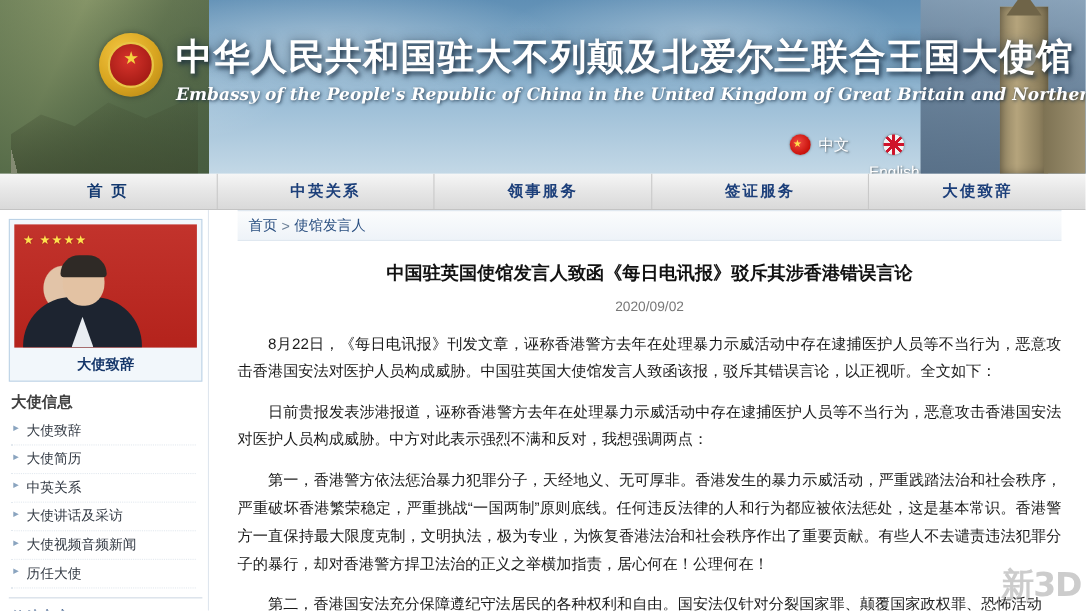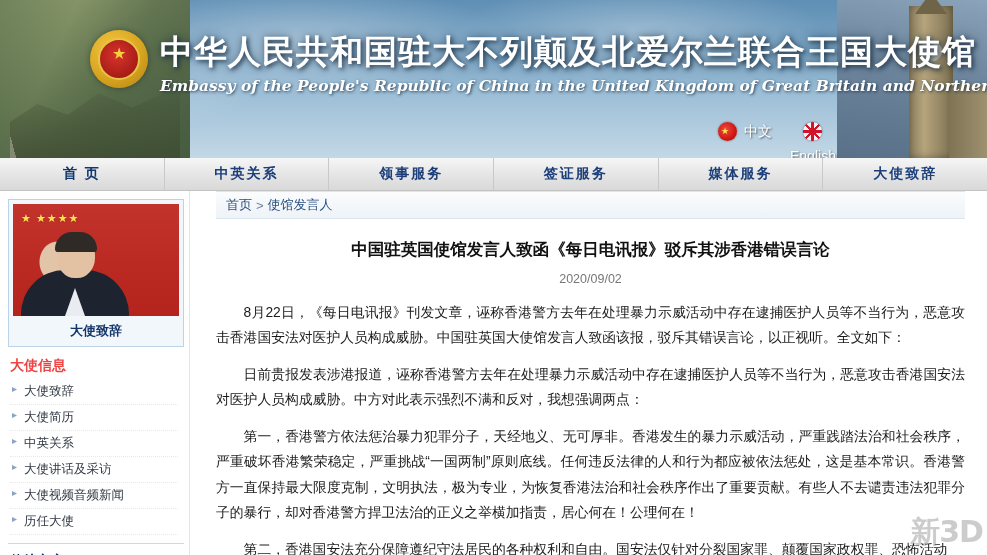--- a/index.html
+++ b/index.html
@@ -305,21 +305,21 @@
     font-size: 13px;
     color: #15366a;
     padding: 6px 0 4px 0;
     font-weight: bold;
   }
 
   .side-section-title {
     margin: 10px 0 4px 2px;
     font-size: 14px;
     font-weight: bold;
-    color: #ef4444;
+    color: #404040;
   }
   .side-links {
     list-style: none;
     margin: 0;
     padding: 0 0 0 2px;
   }
   .side-links li {
     font-size: 12.5px;
     color: #333a44;
     padding: 4px 0 4px 14px;
@@ -436,21 +436,20 @@
       <span class="flag uk"></span>
       <span class="lang-label">English</span>
     </div>
   </div>
 
   <div class="navbar">
     <div class="nav-item active">首 页</div>
     <div class="nav-item">中英关系</div>
     <div class="nav-item">领事服务</div>
     <div class="nav-item">签证服务</div>
-    <div class="nav-item">媒体服务</div>
     <div class="nav-item">大使致辞</div>
   </div>
 
   <div class="content">
 
     <div class="sidebar">
       <div class="amb-card">
         <div class="amb-photo">
           <div class="stars">★ ★★★★</div>
           <div class="suit"></div>

